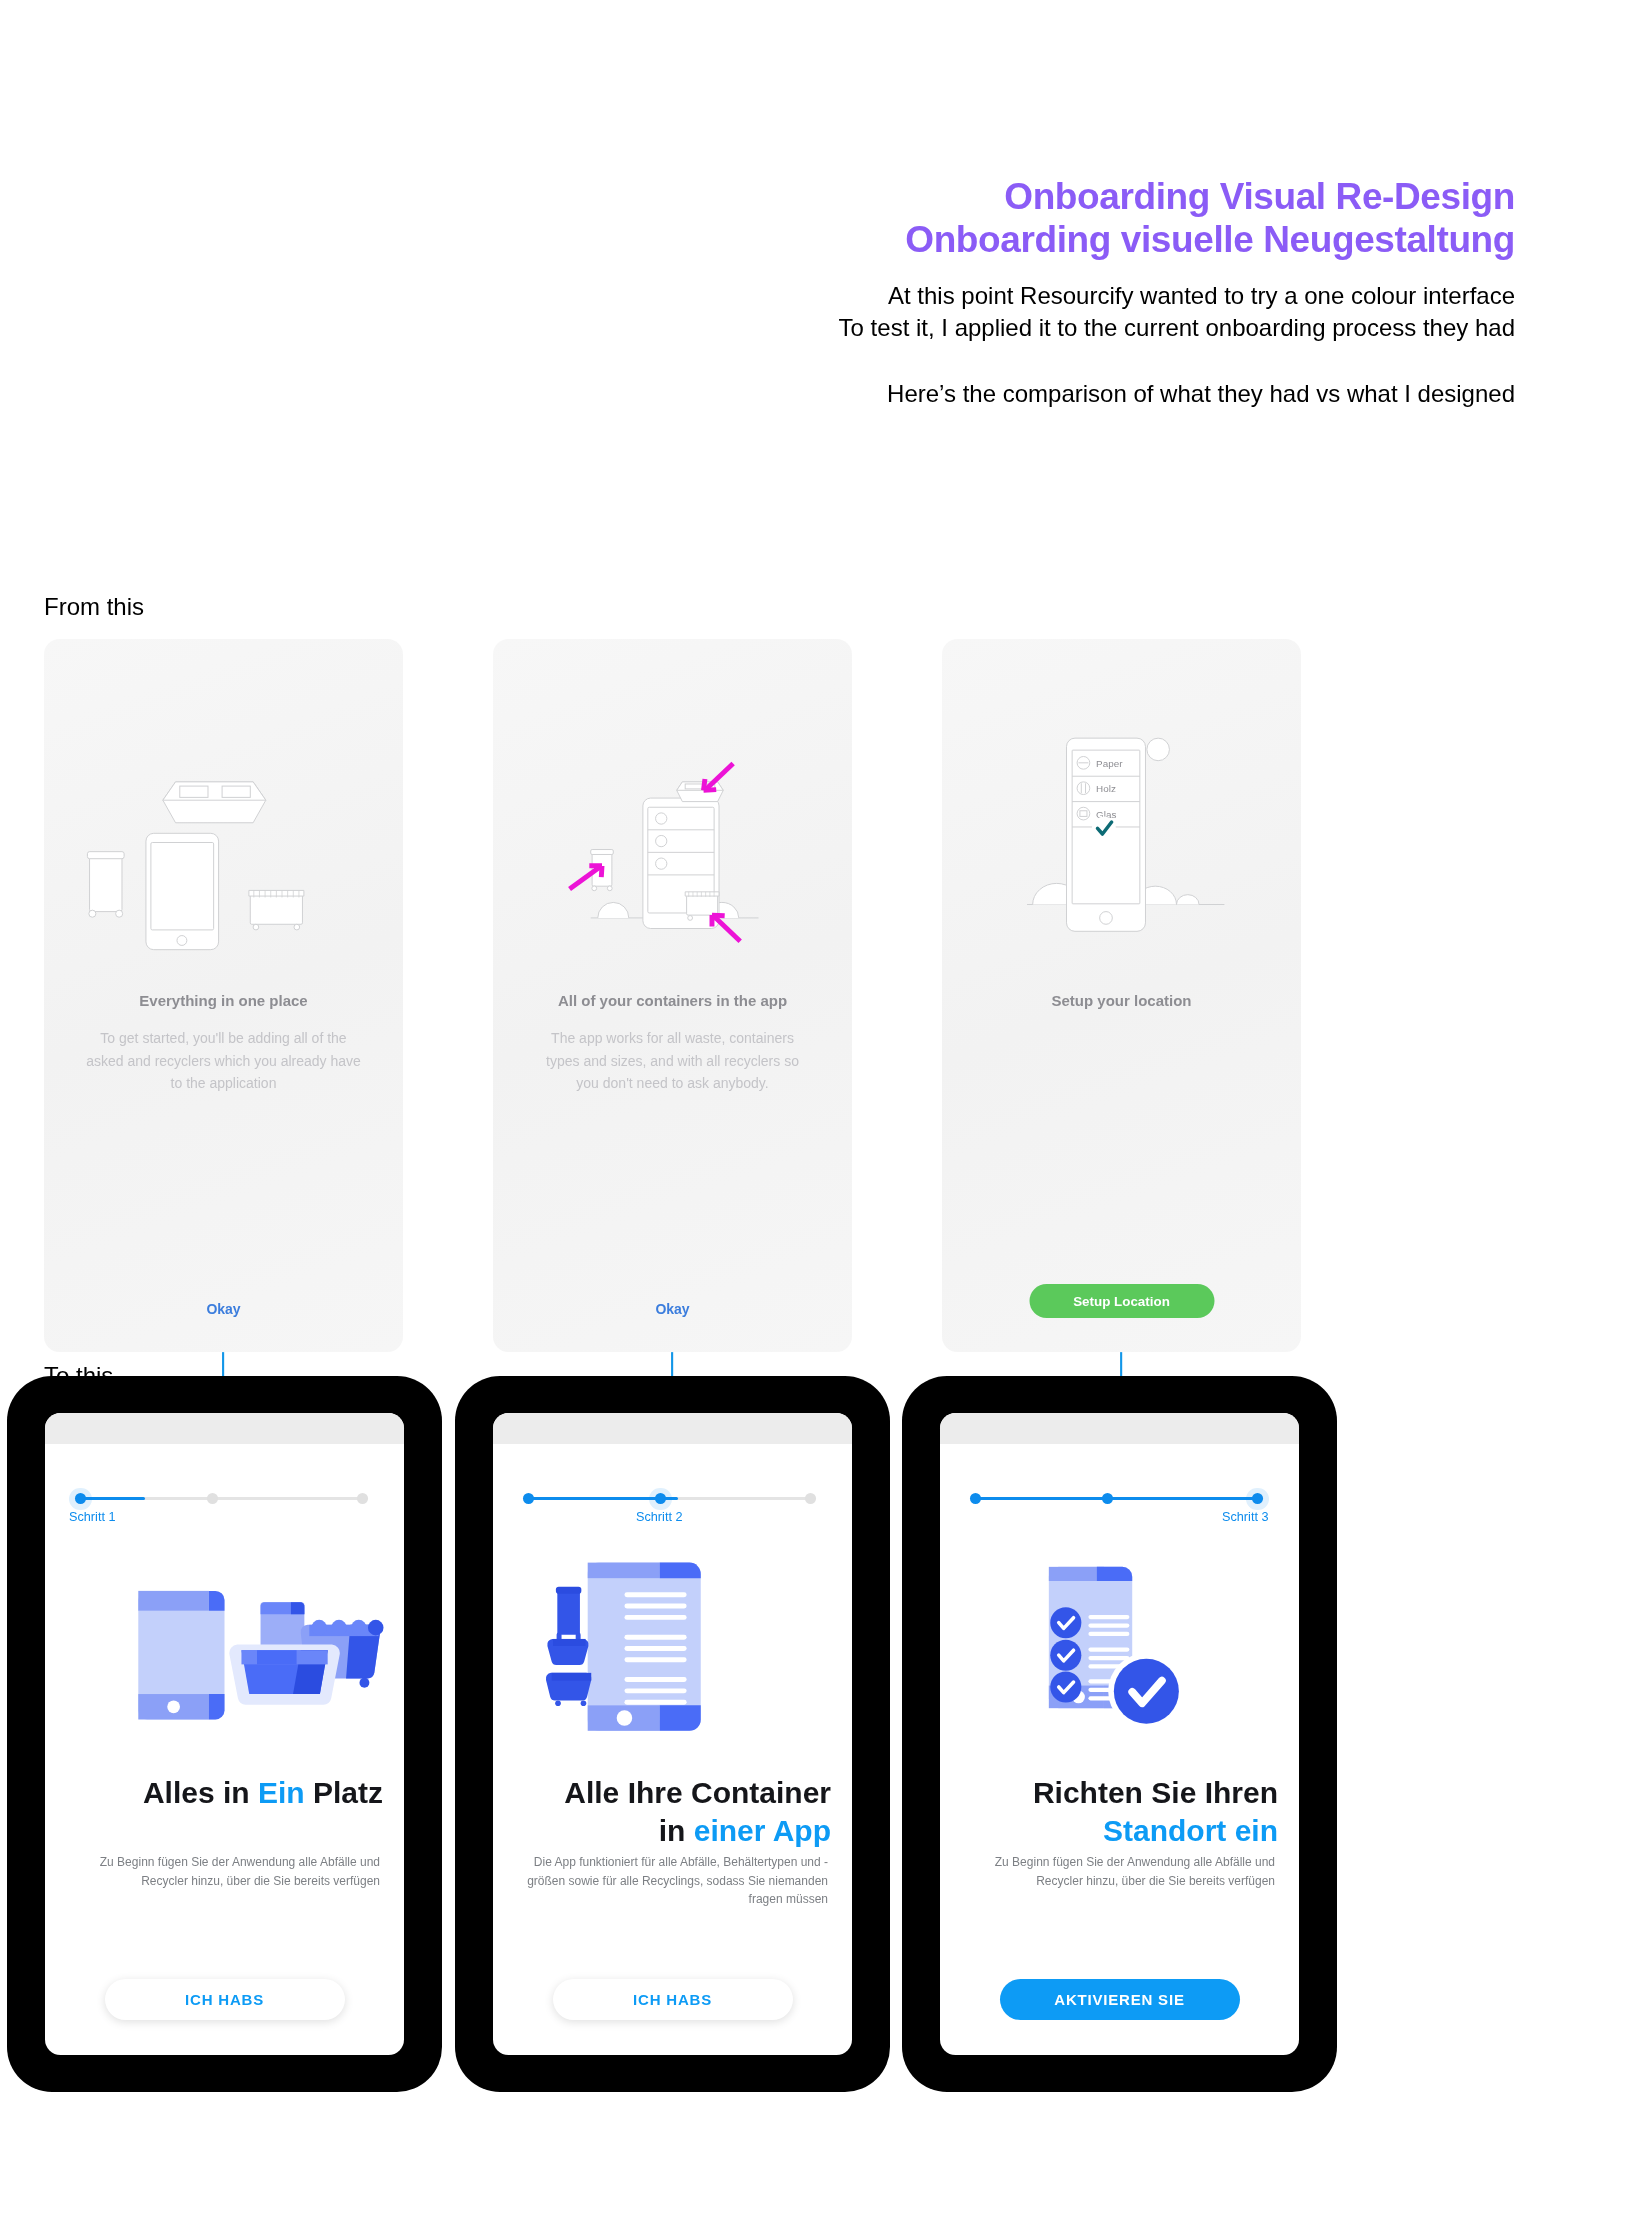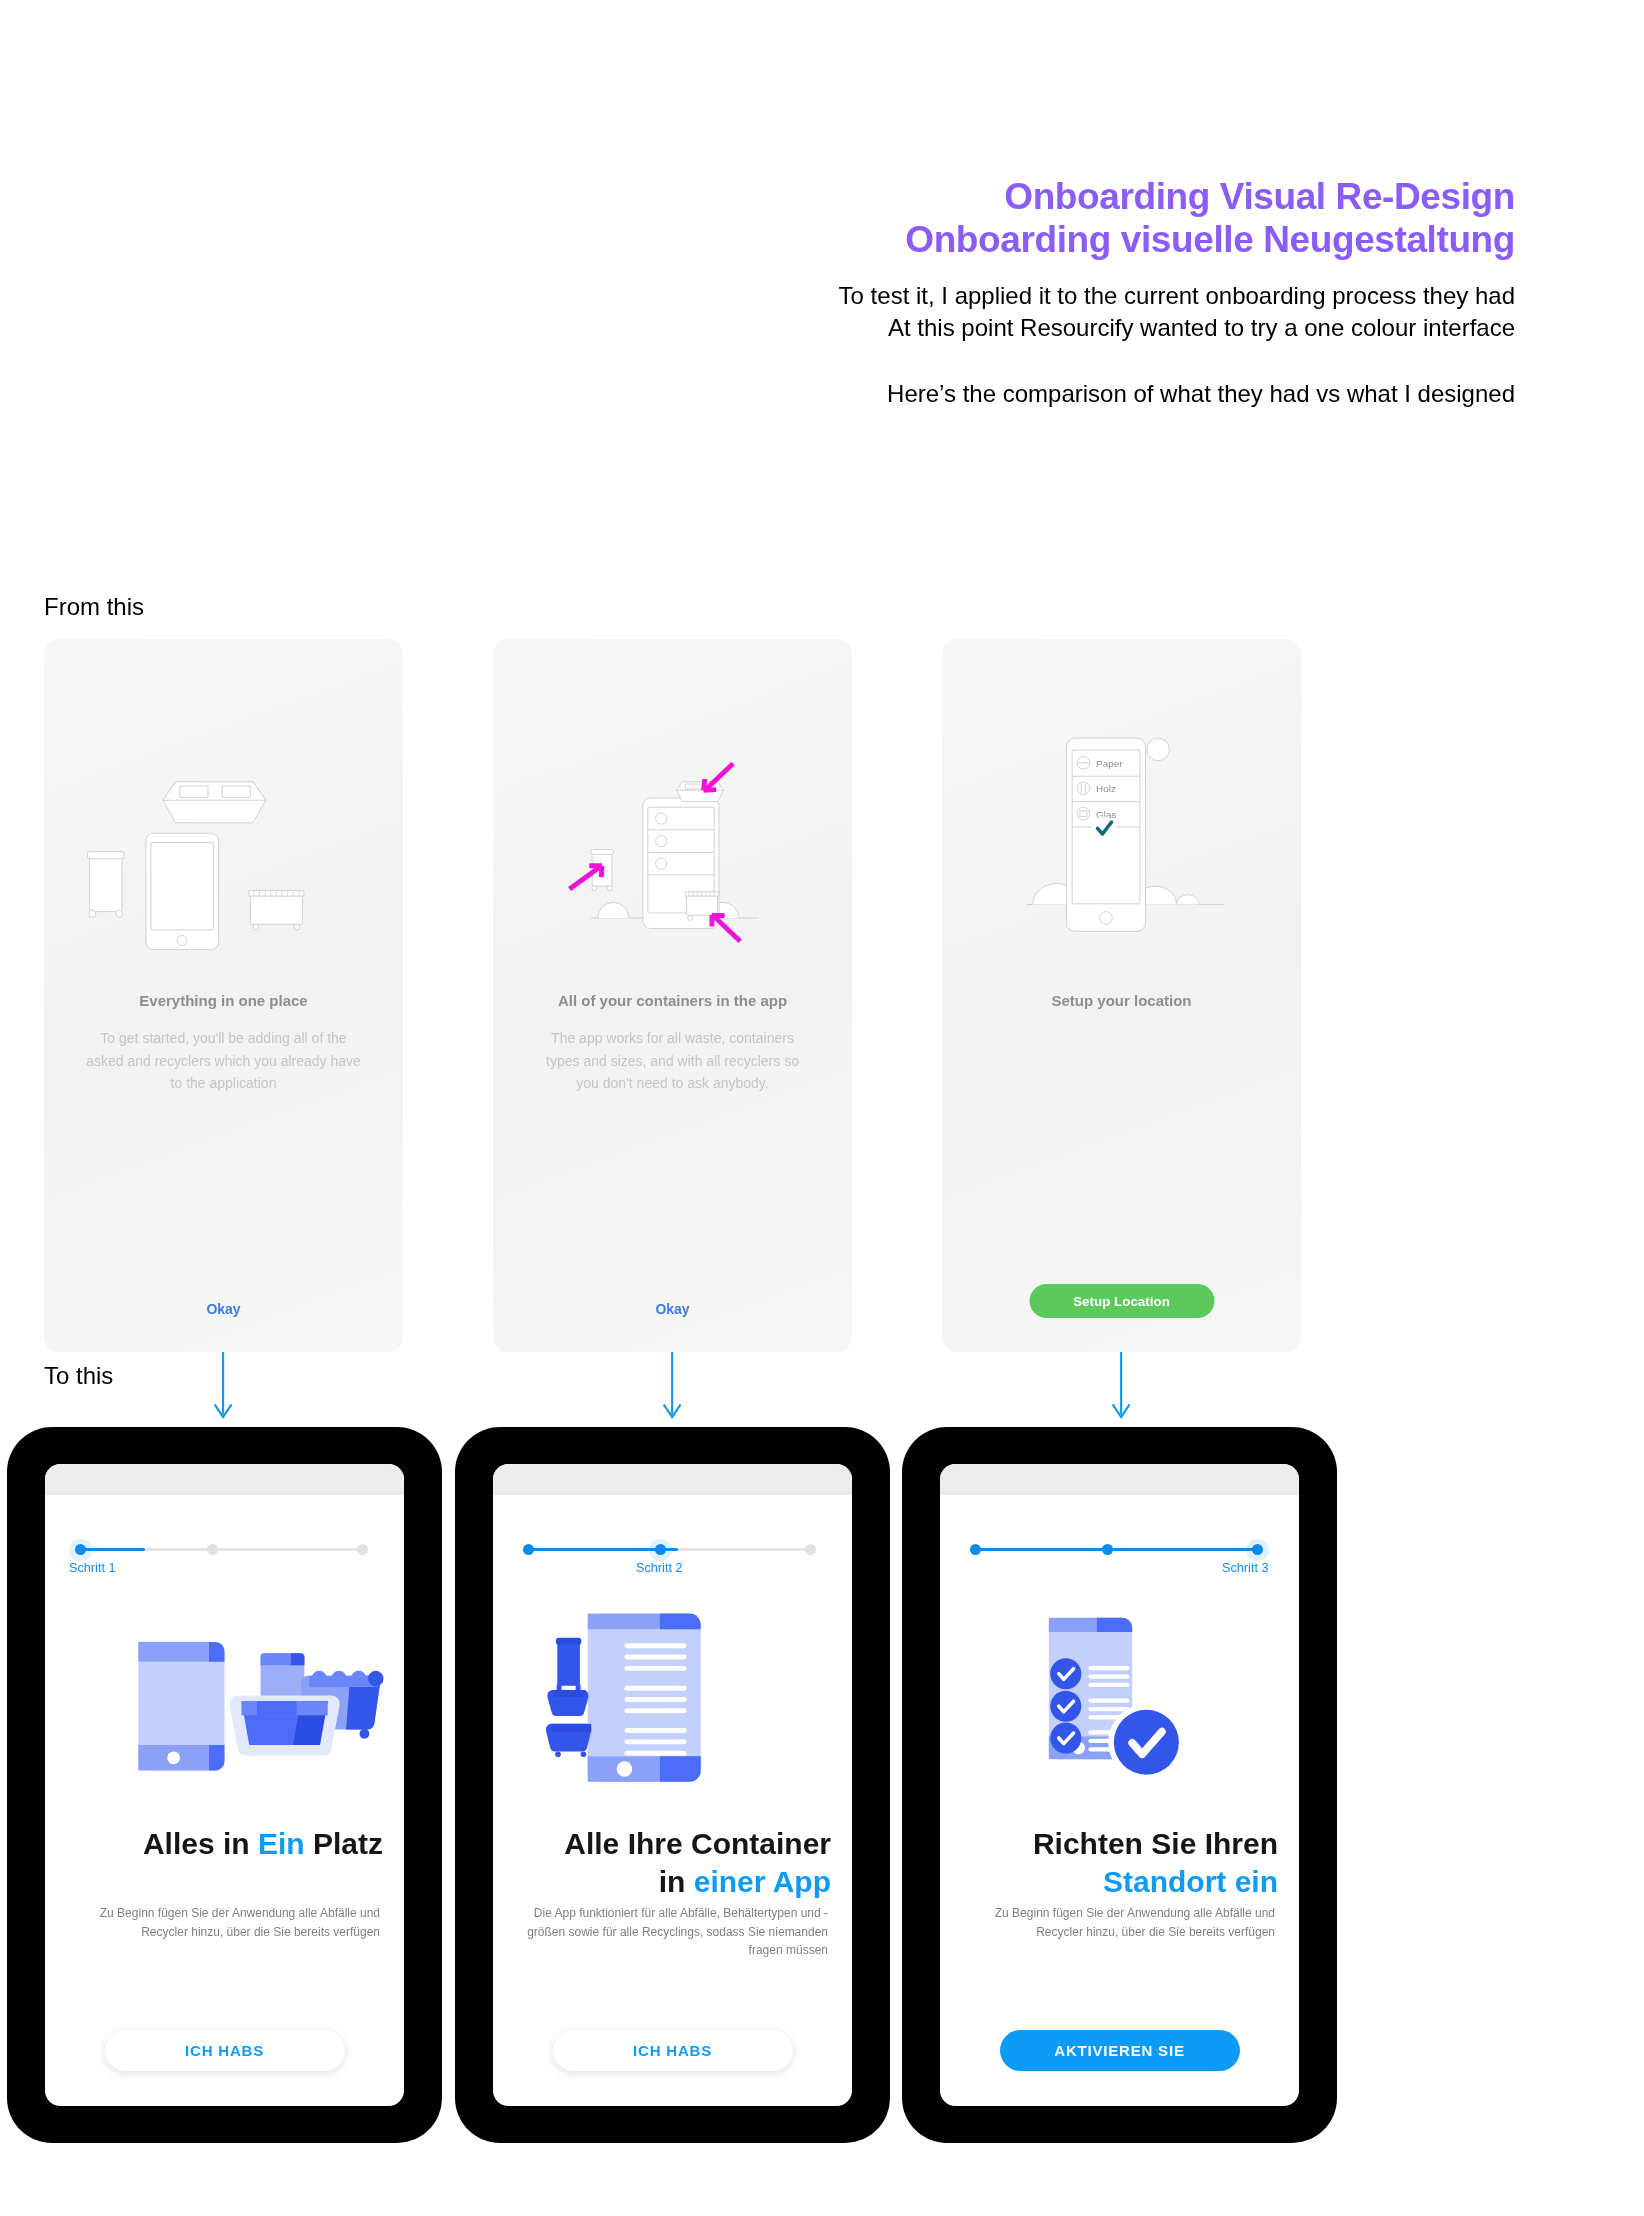--- a/index.html
+++ b/index.html
@@ -136,21 +136,21 @@
     top: 1352px;
     left: 0;
     width: 1645px;
     height: 85px;
     z-index: 0;
   }
 
   
   .phones-row {
     position: absolute;
-    top: 1427px;
+    top: 1376px;
     left: 7px;
     width: 1341px;
     height: 716px;
     text-decoration: underline;
   }
   .phone-frame {
     position: absolute;
     top: 0;
     width: 435px;
     height: 716px;
@@ -290,22 +290,22 @@
     color: #ffffff;
   }
 </style>
 </head>
 <body>
 
 <div class="header">
   <h1>Onboarding Visual Re-Design</h1>
   <h1>Onboarding visuelle Neugestaltung</h1>
   <div class="sub">
+    <div>At this point Resourcify wanted to try a one colour interface</div>
     <div>To test it, I applied it to the current onboarding process they had</div>
-    <div>At this point Resourcify wanted to try a one colour interface</div>
   </div>
   <div class="sub2">
     <div>Here’s the comparison of what they had vs what I designed</div>
   </div>
 </div>
 
 <div class="section-label" id="label-from">From this</div>
 <div class="section-label" id="label-to">To this</div>
 
 <div class="old-row">

